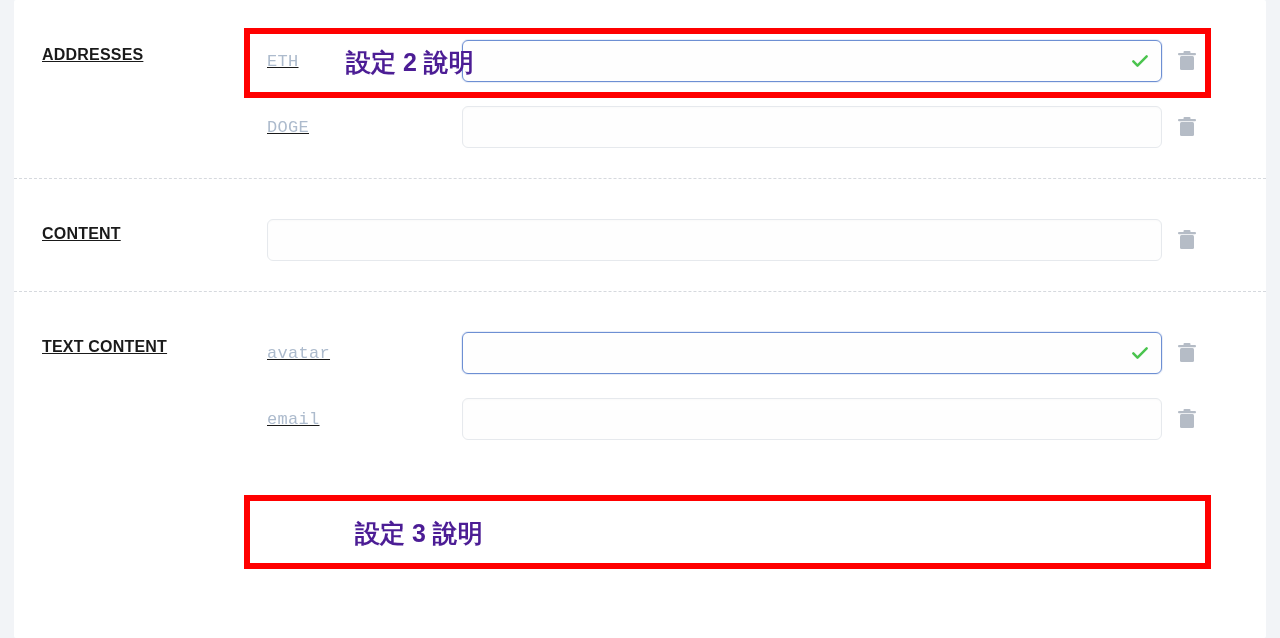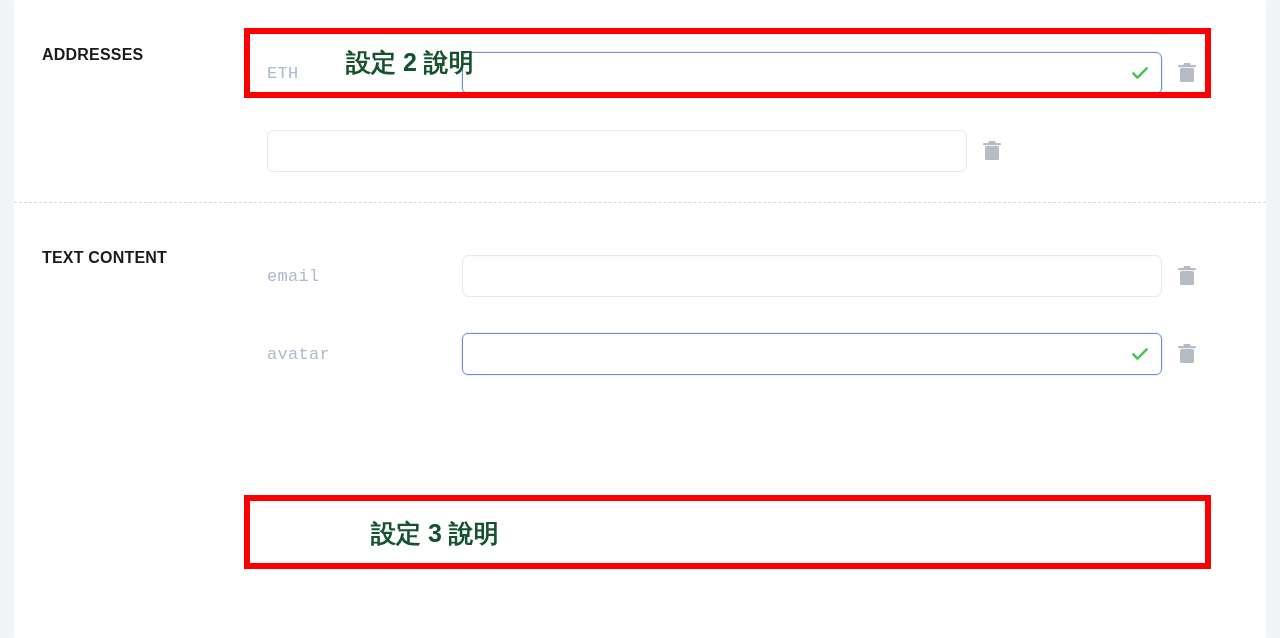--- a/index.html
+++ b/index.html
@@ -14,20 +14,21 @@
       width: 1280px;
       height: 638px;
       overflow: hidden;
       position: relative;
     }
     .panel {
       background: #ffffff;
       border-radius: 2px;
       margin: 0 14px;
       min-height: 638px;
+      text-decoration: underline;
     }
     .section {
       border-bottom: 1px dashed #d6d9de;
       padding: 40px 18px 30px 28px;
       display: flex;
       align-items: flex-start;
     }
     .section:last-child {
       border-bottom: none;
     }
@@ -43,21 +44,20 @@
       flex: 1;
       display: flex;
       flex-direction: column;
       gap: 24px;
     }
     .field-row {
       display: flex;
       align-items: center;
       gap: 0;
       position: relative;
-      margin-top: 12px;
     }
     .field-label {
       flex: 0 0 195px;
       font-size: 17px;
       font-weight: 500;
       color: #adbbcd;
       font-family: "Courier New", Courier, monospace;
       letter-spacing: 0.3px;
     }
     .input-wrap {
@@ -103,21 +103,21 @@
       flex-shrink: 0;
     }
     .highlight-box {
       position: absolute;
       border: 6px solid #ff0000;
       pointer-events: none;
       z-index: 20;
     }
     .highlight-label {
       position: absolute;
-      color: #14532d;
+      color: #4c1d95;
       font-size: 25px;
       font-weight: 700;
       z-index: 30;
       pointer-events: none;
       white-space: nowrap;
     }
     .content-input-wrap {
       flex: 1;
       max-width: 895px;
     }
@@ -149,75 +149,93 @@
               <rect x="2" y="5" width="14" height="14" rx="1.5"></rect>
               <rect x="0" y="2" width="18" height="2.2" rx="1"></rect>
               <rect x="5.5" y="0" width="7" height="2.5" rx="1"></rect>
             </svg>
         </span>
       </div>
 
 
 
       <div class="field-row">
+        <div class="field-label">DOGE</div>
         <div class="input-wrap">
           <input type="text" class="text-field" value="" style="">
         </div>
         <span class="trash-icon">
           <svg width="18" height="20" viewBox="0 0 18 20" fill="#b5bcc6">
               <rect x="2" y="5" width="14" height="14" rx="1.5"></rect>
               <rect x="0" y="2" width="18" height="2.2" rx="1"></rect>
               <rect x="5.5" y="0" width="7" height="2.5" rx="1"></rect>
             </svg>
         </span>
       </div>
 
     </div>
   </div>
 
+  <div class="section">
+    <div class="section-title">CONTENT</div>
+    <div class="fields">
+      <div class="field-row">
+        <div class="input-wrap content-input-wrap">
+          <input type="text" class="text-field" value="" style="">
+        </div>
+        <span class="trash-icon">
+          <svg width="18" height="20" viewBox="0 0 18 20" fill="#b5bcc6">
+              <rect x="2" y="5" width="14" height="14" rx="1.5"></rect>
+              <rect x="0" y="2" width="18" height="2.2" rx="1"></rect>
+              <rect x="5.5" y="0" width="7" height="2.5" rx="1"></rect>
+            </svg>
+        </span>
+      </div>
+    </div>
+  </div>
 
   <div class="section">
     <div class="section-title">TEXT CONTENT</div>
     <div class="fields">
-
-      <div class="field-row">
-        <div class="field-label">email</div>
-        <div class="input-wrap">
-          <input type="text" class="text-field" value="" style="">
-        </div>
-        <span class="trash-icon">
-          <svg width="18" height="20" viewBox="0 0 18 20" fill="#b5bcc6">
-              <rect x="2" y="5" width="14" height="14" rx="1.5"></rect>
-              <rect x="0" y="2" width="18" height="2.2" rx="1"></rect>
-              <rect x="5.5" y="0" width="7" height="2.5" rx="1"></rect>
-            </svg>
-        </span>
-      </div>
 
       <div class="field-row">
         <div class="field-label">avatar</div>
         <div class="input-wrap">
           <input type="text" class="text-field focused" value="" style="">
           <span class="check-icon">
             <svg width="20" height="20" viewBox="0 0 24 24" fill="none">
                 <path d="M4 12.5l5 5L20 6.5" stroke="#4ac44e" stroke-width="3" stroke-linecap="round" stroke-linejoin="round"></path>
               </svg>
           </span>
         </div>
         <span class="trash-icon">
           <svg width="18" height="20" viewBox="0 0 18 20" fill="#b5bcc6">
               <rect x="2" y="5" width="14" height="14" rx="1.5"></rect>
               <rect x="0" y="2" width="18" height="2.2" rx="1"></rect>
               <rect x="5.5" y="0" width="7" height="2.5" rx="1"></rect>
             </svg>
         </span>
       </div>
 
+      <div class="field-row">
+        <div class="field-label">email</div>
+        <div class="input-wrap">
+          <input type="text" class="text-field" value="" style="">
+        </div>
+        <span class="trash-icon">
+          <svg width="18" height="20" viewBox="0 0 18 20" fill="#b5bcc6">
+              <rect x="2" y="5" width="14" height="14" rx="1.5"></rect>
+              <rect x="0" y="2" width="18" height="2.2" rx="1"></rect>
+              <rect x="5.5" y="0" width="7" height="2.5" rx="1"></rect>
+            </svg>
+        </span>
+      </div>
+
     </div>
   </div>
 
 </div>
 
 <div class="highlight-box" style="left:244px;top:28px;width:967px;height:70px;"></div>
 <div class="highlight-label" style="left:346px;top:46px;">設定 2 說明</div>
 
 <div class="highlight-box" style="left:244px;top:495px;width:967px;height:74px;"></div>
-<div class="highlight-label" style="left:371px;top:517px;">設定 3 說明</div>
+<div class="highlight-label" style="left:355px;top:517px;">設定 3 說明</div>
 
 </body></html>

